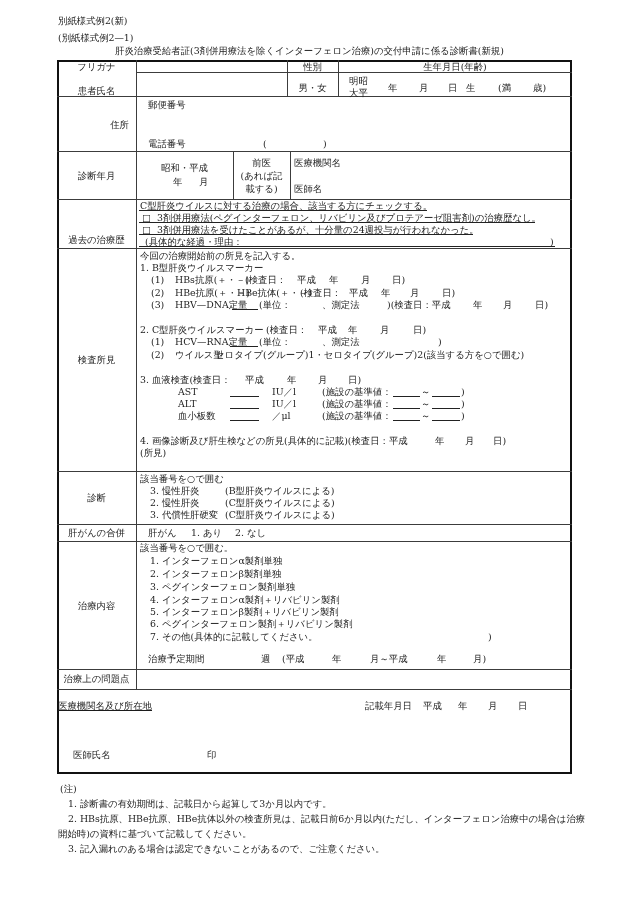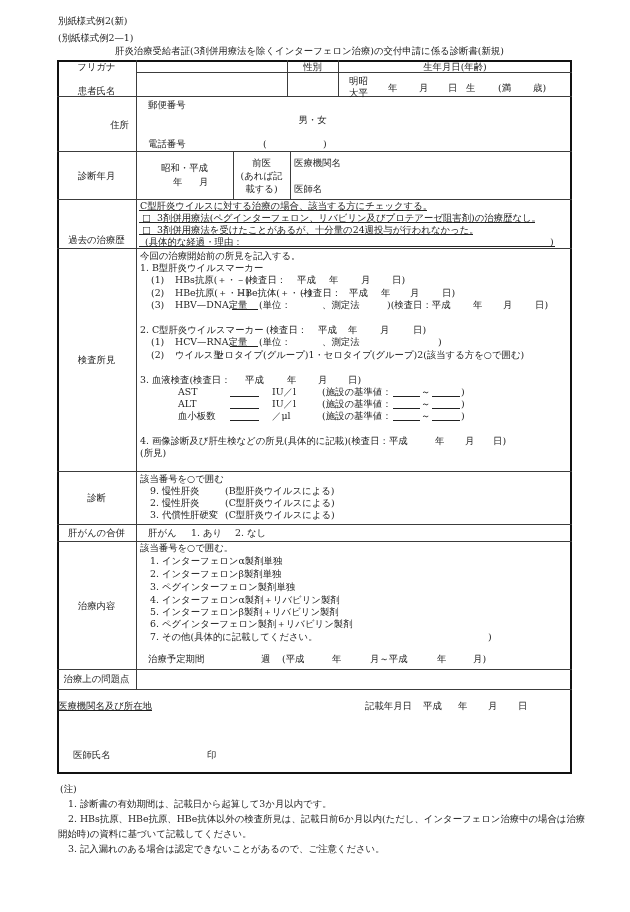--- a/index.html
+++ b/index.html
@@ -35,21 +35,21 @@
   <div class="hl" style="left:57px;top:689px;width:515px;"></div>
   <div class="vl" style="left:136px;top:60px;height:629px;"></div>
   <div class="vl" style="left:287px;top:60px;height:36px;"></div>
   <div class="vl" style="left:338px;top:60px;height:36px;"></div>
   <div class="vl" style="left:233px;top:151px;height:48px;"></div>
   <div class="vl" style="left:290px;top:151px;height:48px;"></div>
 
   <div class="t lbl" style="top:61px;">フリガナ</div>
   <div class="t lbl" style="top:85px;">患者氏名</div>
   <div class="t c" style="left:287px;width:51px;top:61px;">性別</div>
-  <div class="t c" style="left:287px;width:51px;top:82px;margin-top:32px;">男・女</div>
+  <div class="t c" style="left:287px;width:51px;top:82px;">男・女</div>
   <div class="t c" style="left:338px;width:234px;top:61px;">生年月日(年齢)</div>
   <div class="t" style="left:349px;top:75px;">明昭</div>
   <div class="t" style="left:349px;top:87px;">大平</div>
   <div class="t" style="left:388px;top:82px;">年</div>
   <div class="t" style="left:419px;top:82px;">月</div>
   <div class="t" style="left:448px;top:82px;">日</div>
   <div class="t" style="left:466px;top:82px;">生</div>
   <div class="t" style="left:498px;top:82px;">(満</div>
   <div class="t" style="left:533px;top:82px;">歳)</div>
 
@@ -164,21 +164,21 @@
   <div class="t" style="left:461px;top:410px;">)</div>
 
   <div class="t" style="left:140px;top:435px;">4. 画像診断及び肝生検などの所見(具体的に記載)(検査日：平成</div>
   <div class="t" style="left:435px;top:435px;">年</div>
   <div class="t" style="left:465px;top:435px;">月</div>
   <div class="t" style="left:493px;top:435px;">日)</div>
   <div class="t" style="left:140px;top:447px;">(所見)</div>
 
   <div class="t lbl" style="top:492px;">診断</div>
   <div class="t" style="left:140px;top:473px;">該当番号を○で囲む</div>
-  <div class="t" style="left:150px;top:485px;">9. 慢性肝炎</div>
+  <div class="t" style="left:150px;top:485px;">3. 慢性肝炎</div>
   <div class="t" style="left:225px;top:485px;">(B型肝炎ウイルスによる)</div>
   <div class="t" style="left:150px;top:497px;">2. 慢性肝炎</div>
   <div class="t" style="left:225px;top:497px;">(C型肝炎ウイルスによる)</div>
   <div class="t" style="left:150px;top:509px;">3. 代償性肝硬変</div>
   <div class="t" style="left:225px;top:509px;">(C型肝炎ウイルスによる)</div>
 
   <div class="t lbl" style="top:527px;">肝がんの合併</div>
   <div class="t" style="left:148px;top:527px;">肝がん</div>
   <div class="t" style="left:191px;top:527px;">1. あり</div>
   <div class="t" style="left:235px;top:527px;">2. なし</div>

